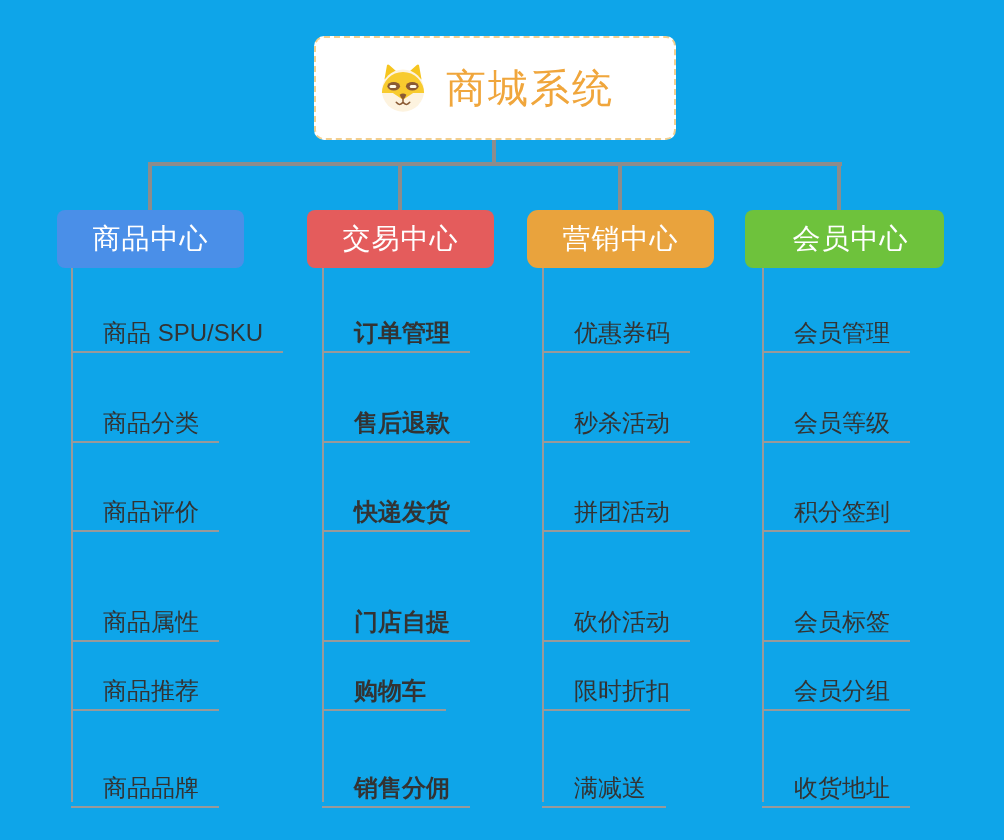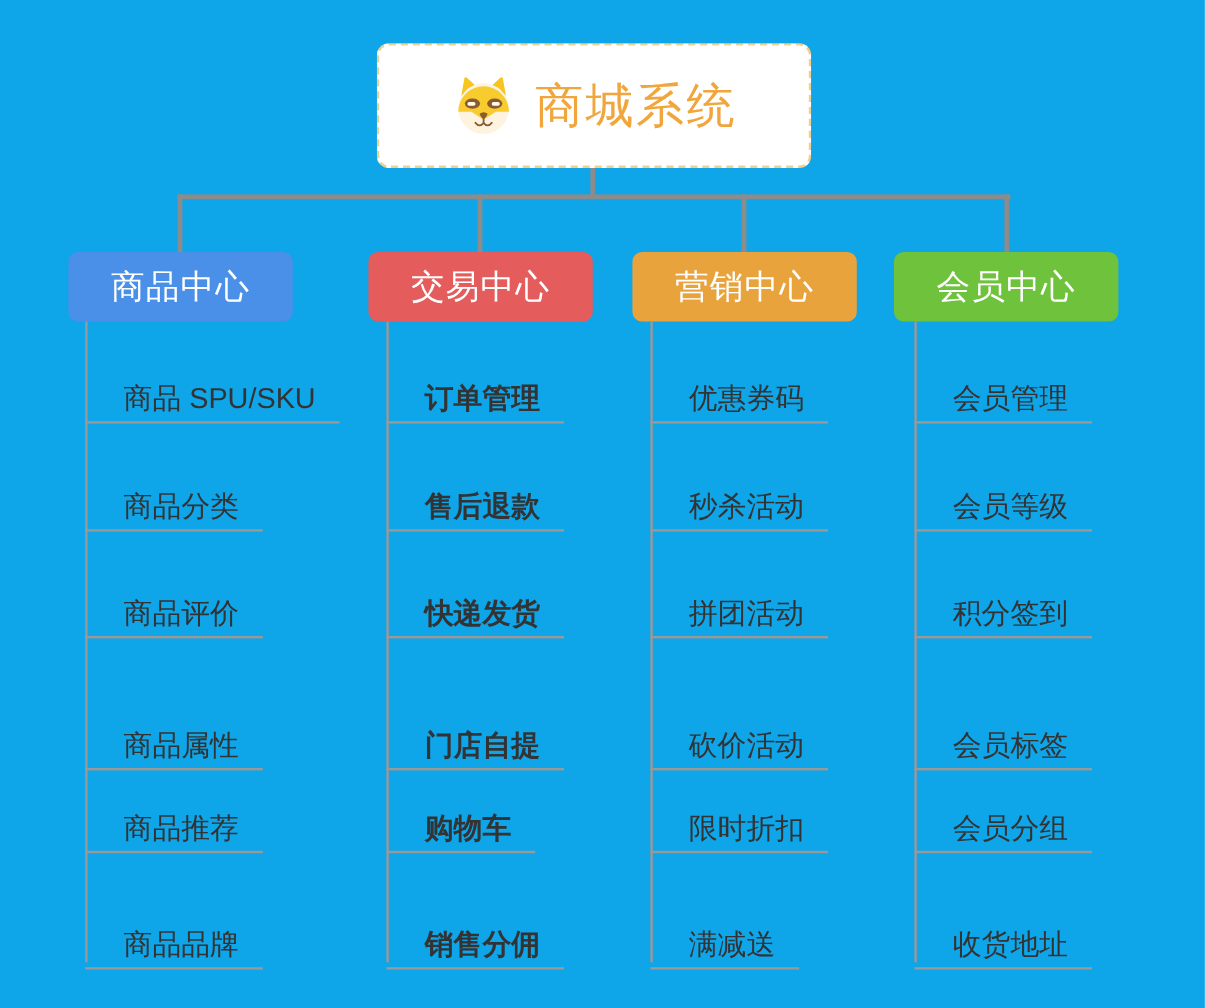--- a/index.html
+++ b/index.html
@@ -56,22 +56,22 @@
     display: flex;
     align-items: center;
     justify-content: center;
     color: #ffffff;
     font-size: 28px;
     letter-spacing: 1px;
     white-space: nowrap;
   }
   .bx1 { left: 57px;  background: #4a8fe8; text-align: center; }
   .bx2 { left: 307px; background: #e45c5c; }
-  .bx3 { left: 527px; background: #e9a33d; }
-  .bx4 { left: 745px; background: #6ec23c; }
+  .bx3 { left: 527px; background: #e9a33d; border-radius: 11px; }
+  .bx4 { left: 745px; background: #6ec23c; padding-left: 12px; }
 
   
   .trunk {
     position: absolute;
     top: 268px;
     width: 2px;
     height: 534px;
     background: #999999;
   }
   .tr1 { left: 71px; }

